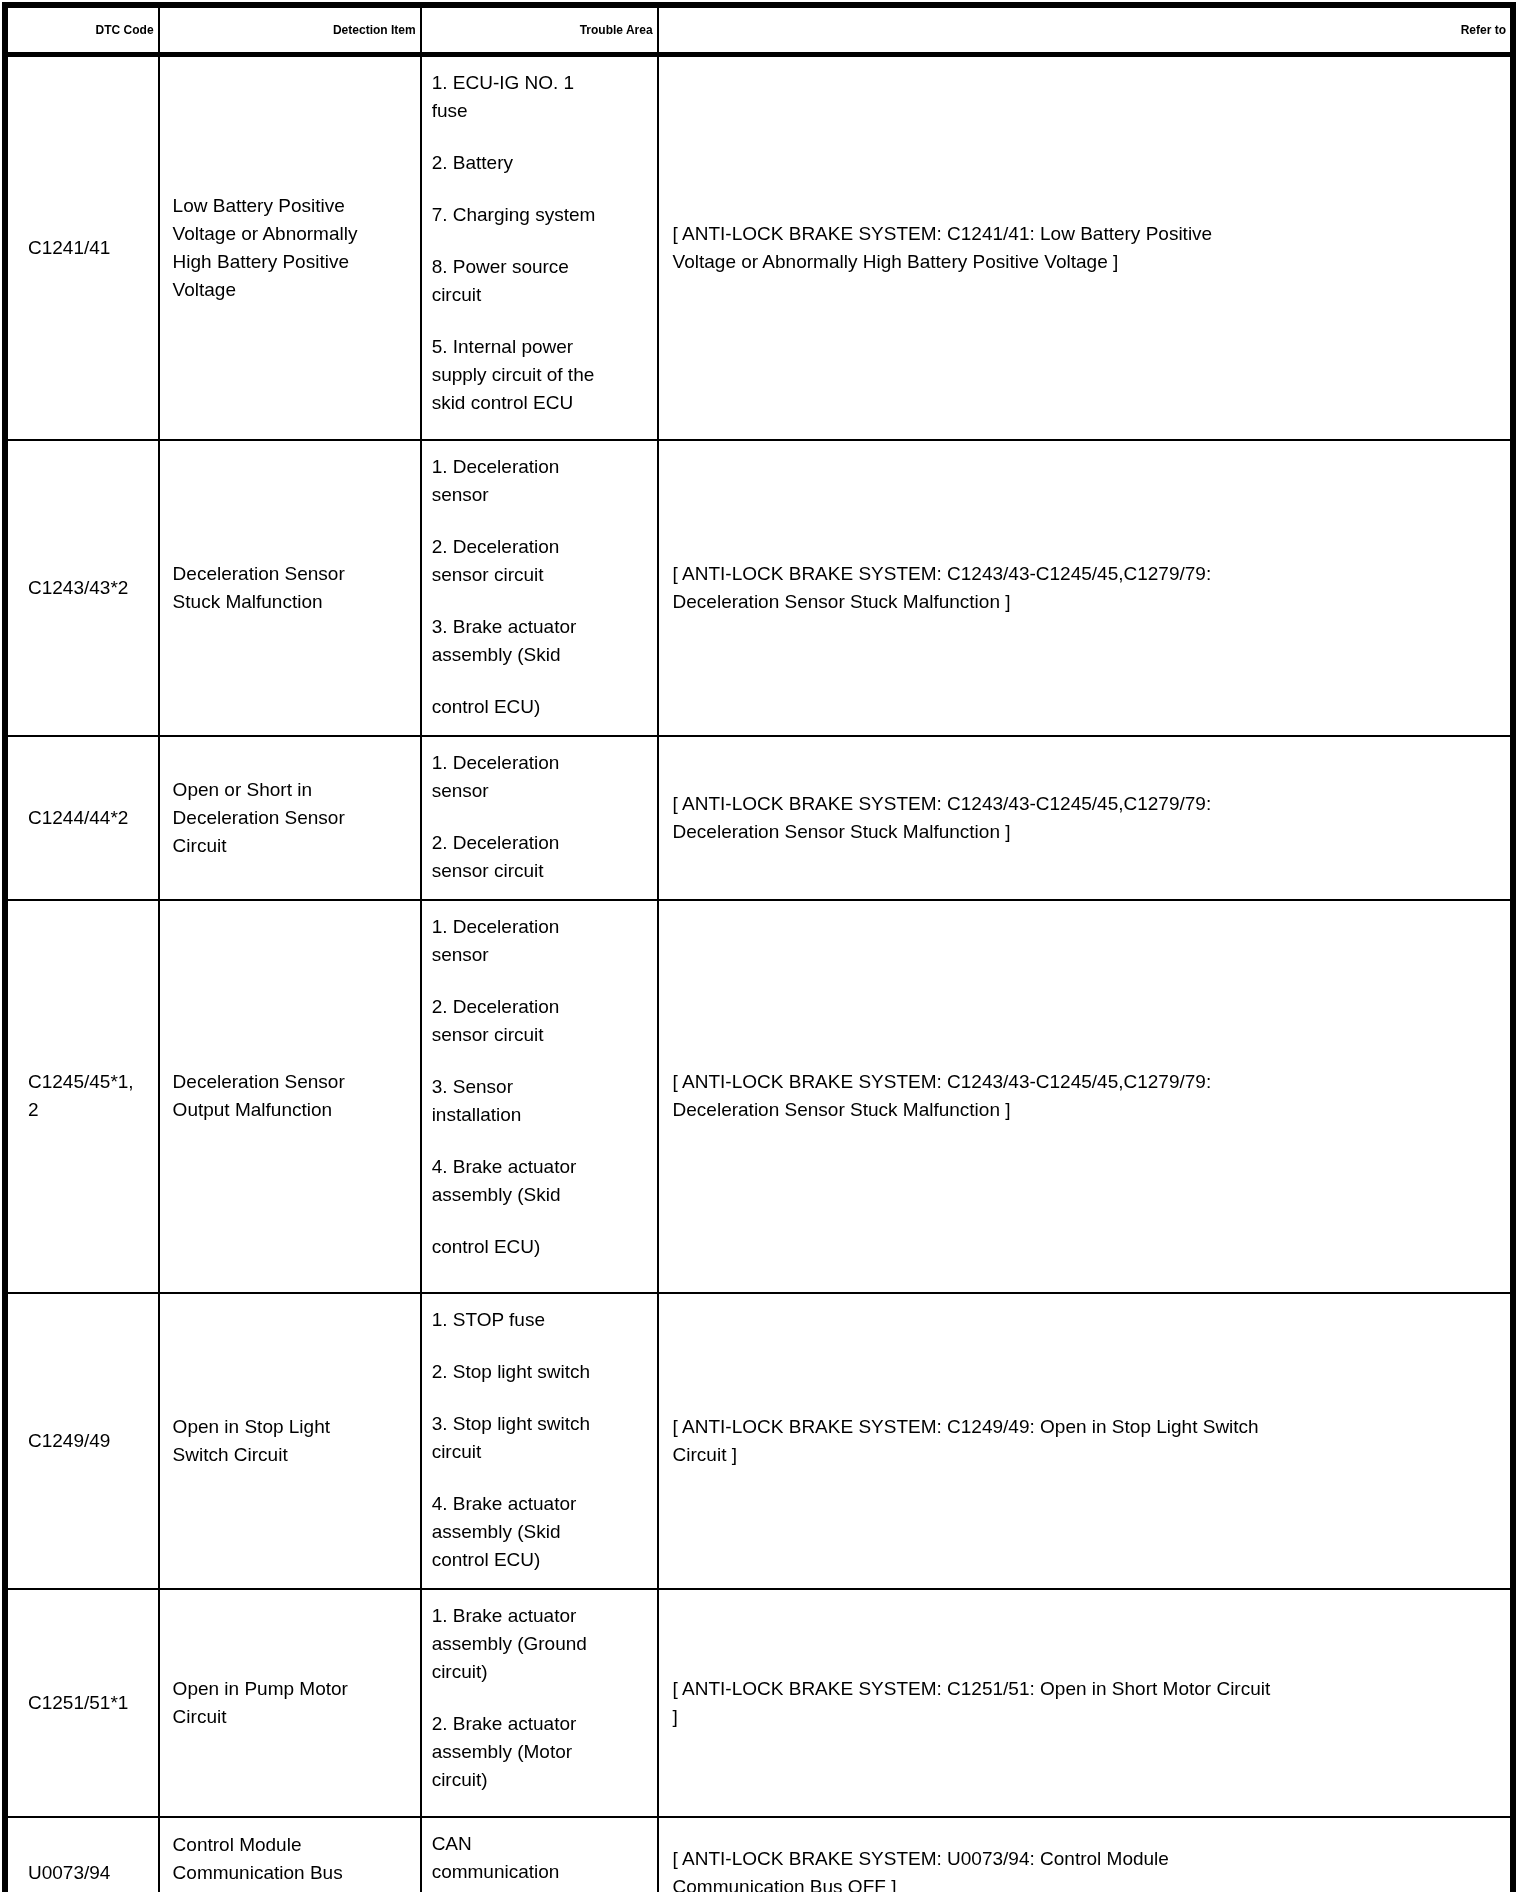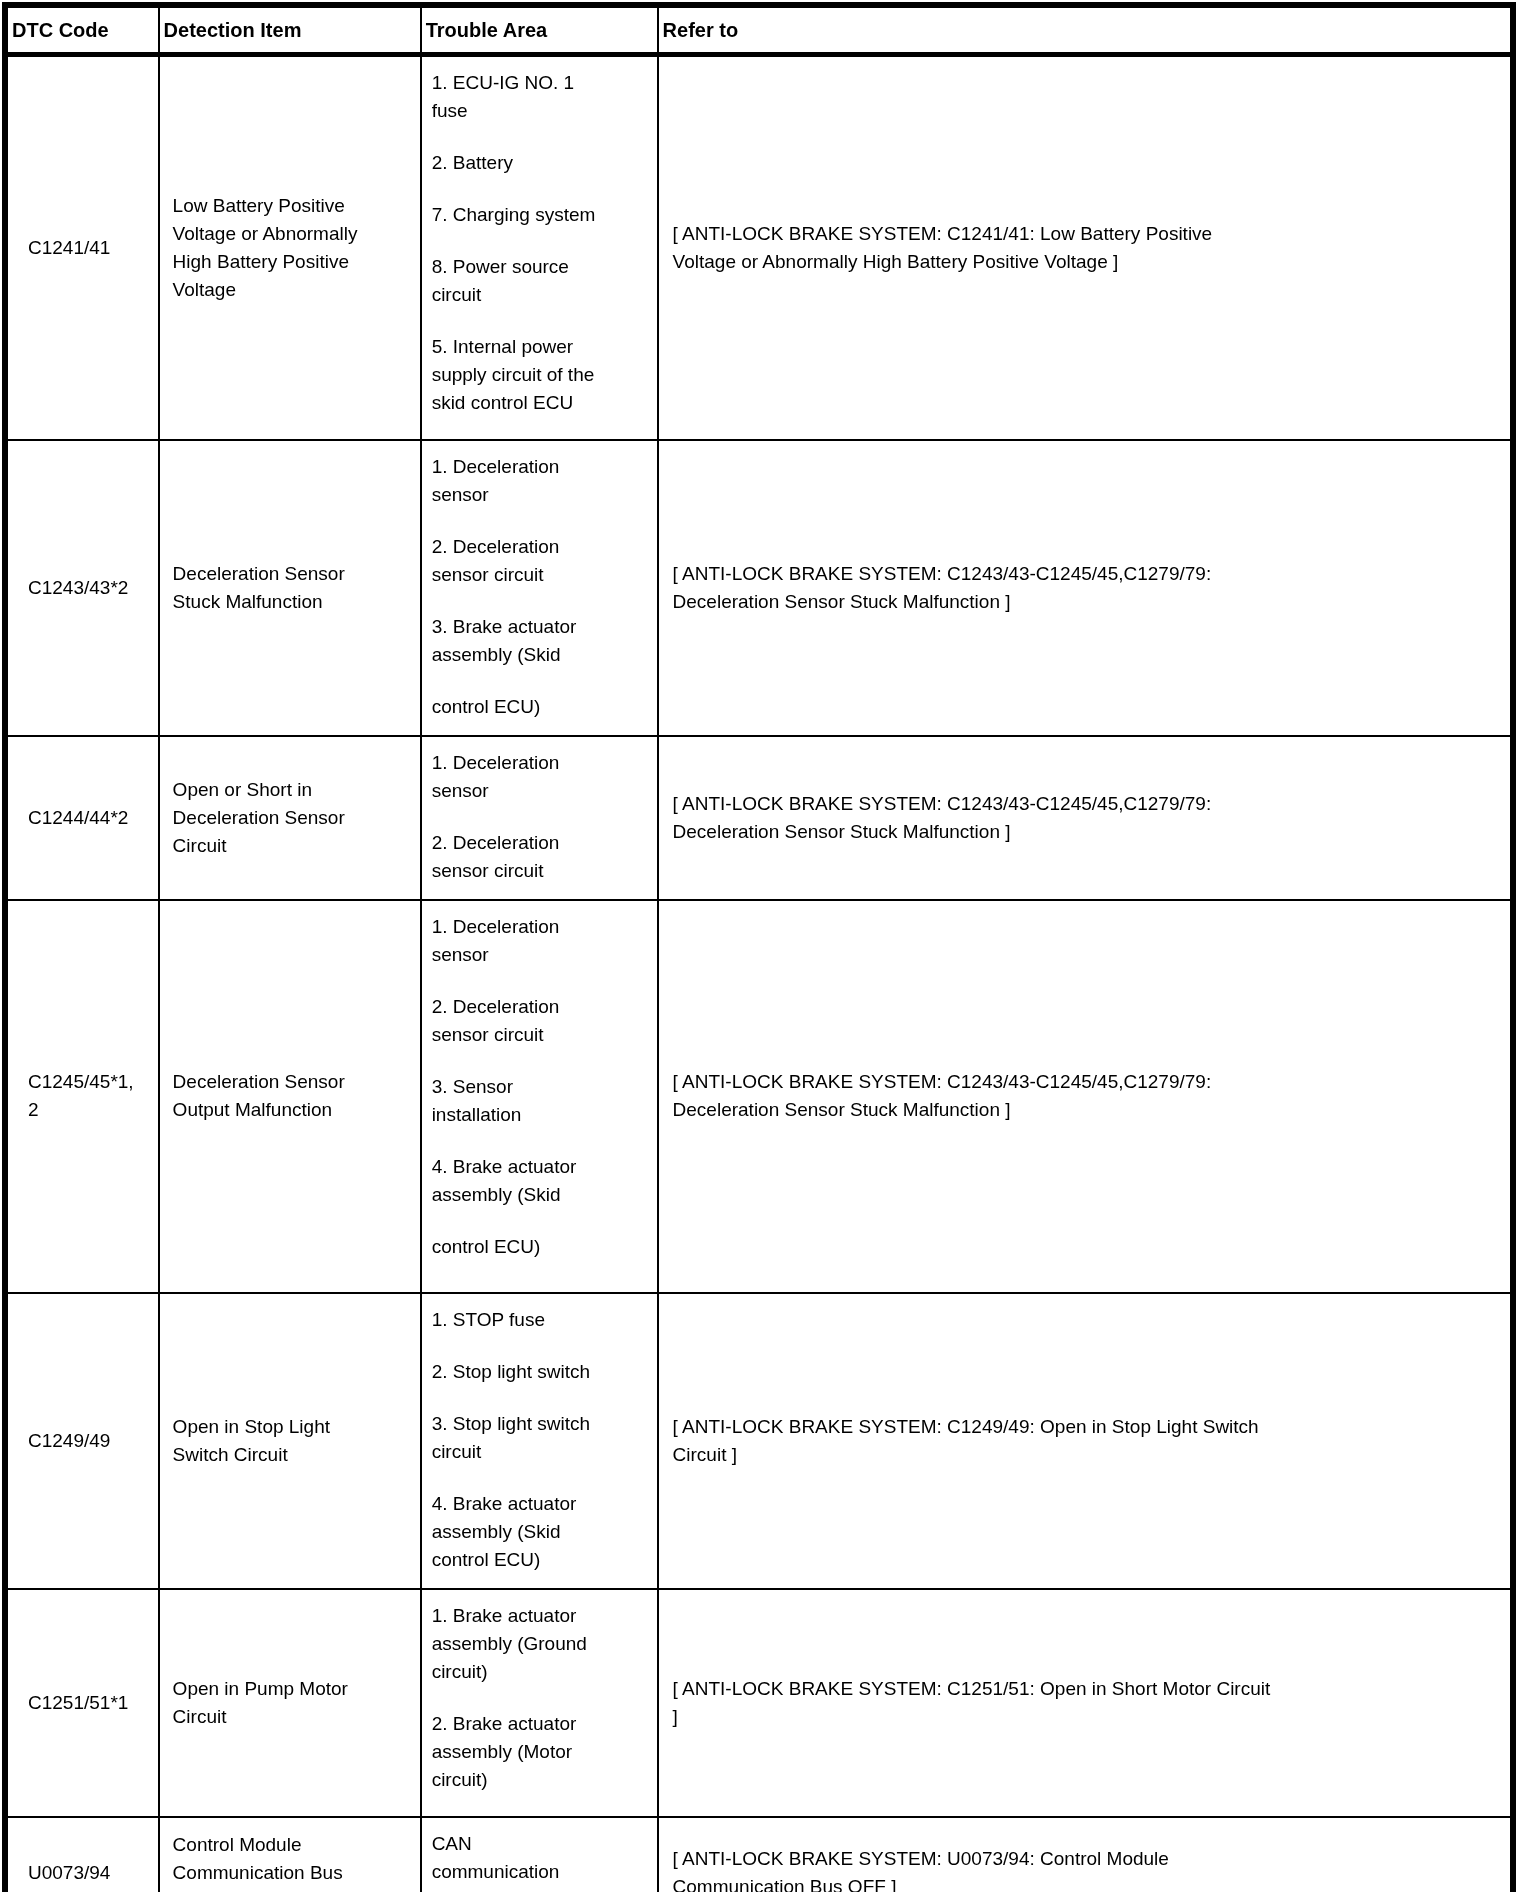--- a/index.html
+++ b/index.html
@@ -31,22 +31,22 @@
   col.c4 { width: 852px; }
 
   th, td {
     border: 2px solid #000000;
     overflow: hidden;
   }
   thead th {
     border-bottom: 5px solid #000000;
     height: 40px;
     font-weight: bold;
-    font-size: 20px;
-    text-align: left;
+    font-size: 12px;
+    text-align: right;
     vertical-align: middle;
     padding: 2px 4px;
   }
   td {
     vertical-align: middle;
     white-space: pre-line;
   }
   td.col-dtc {
     padding: 6px 6px 6px 20px;
   }

